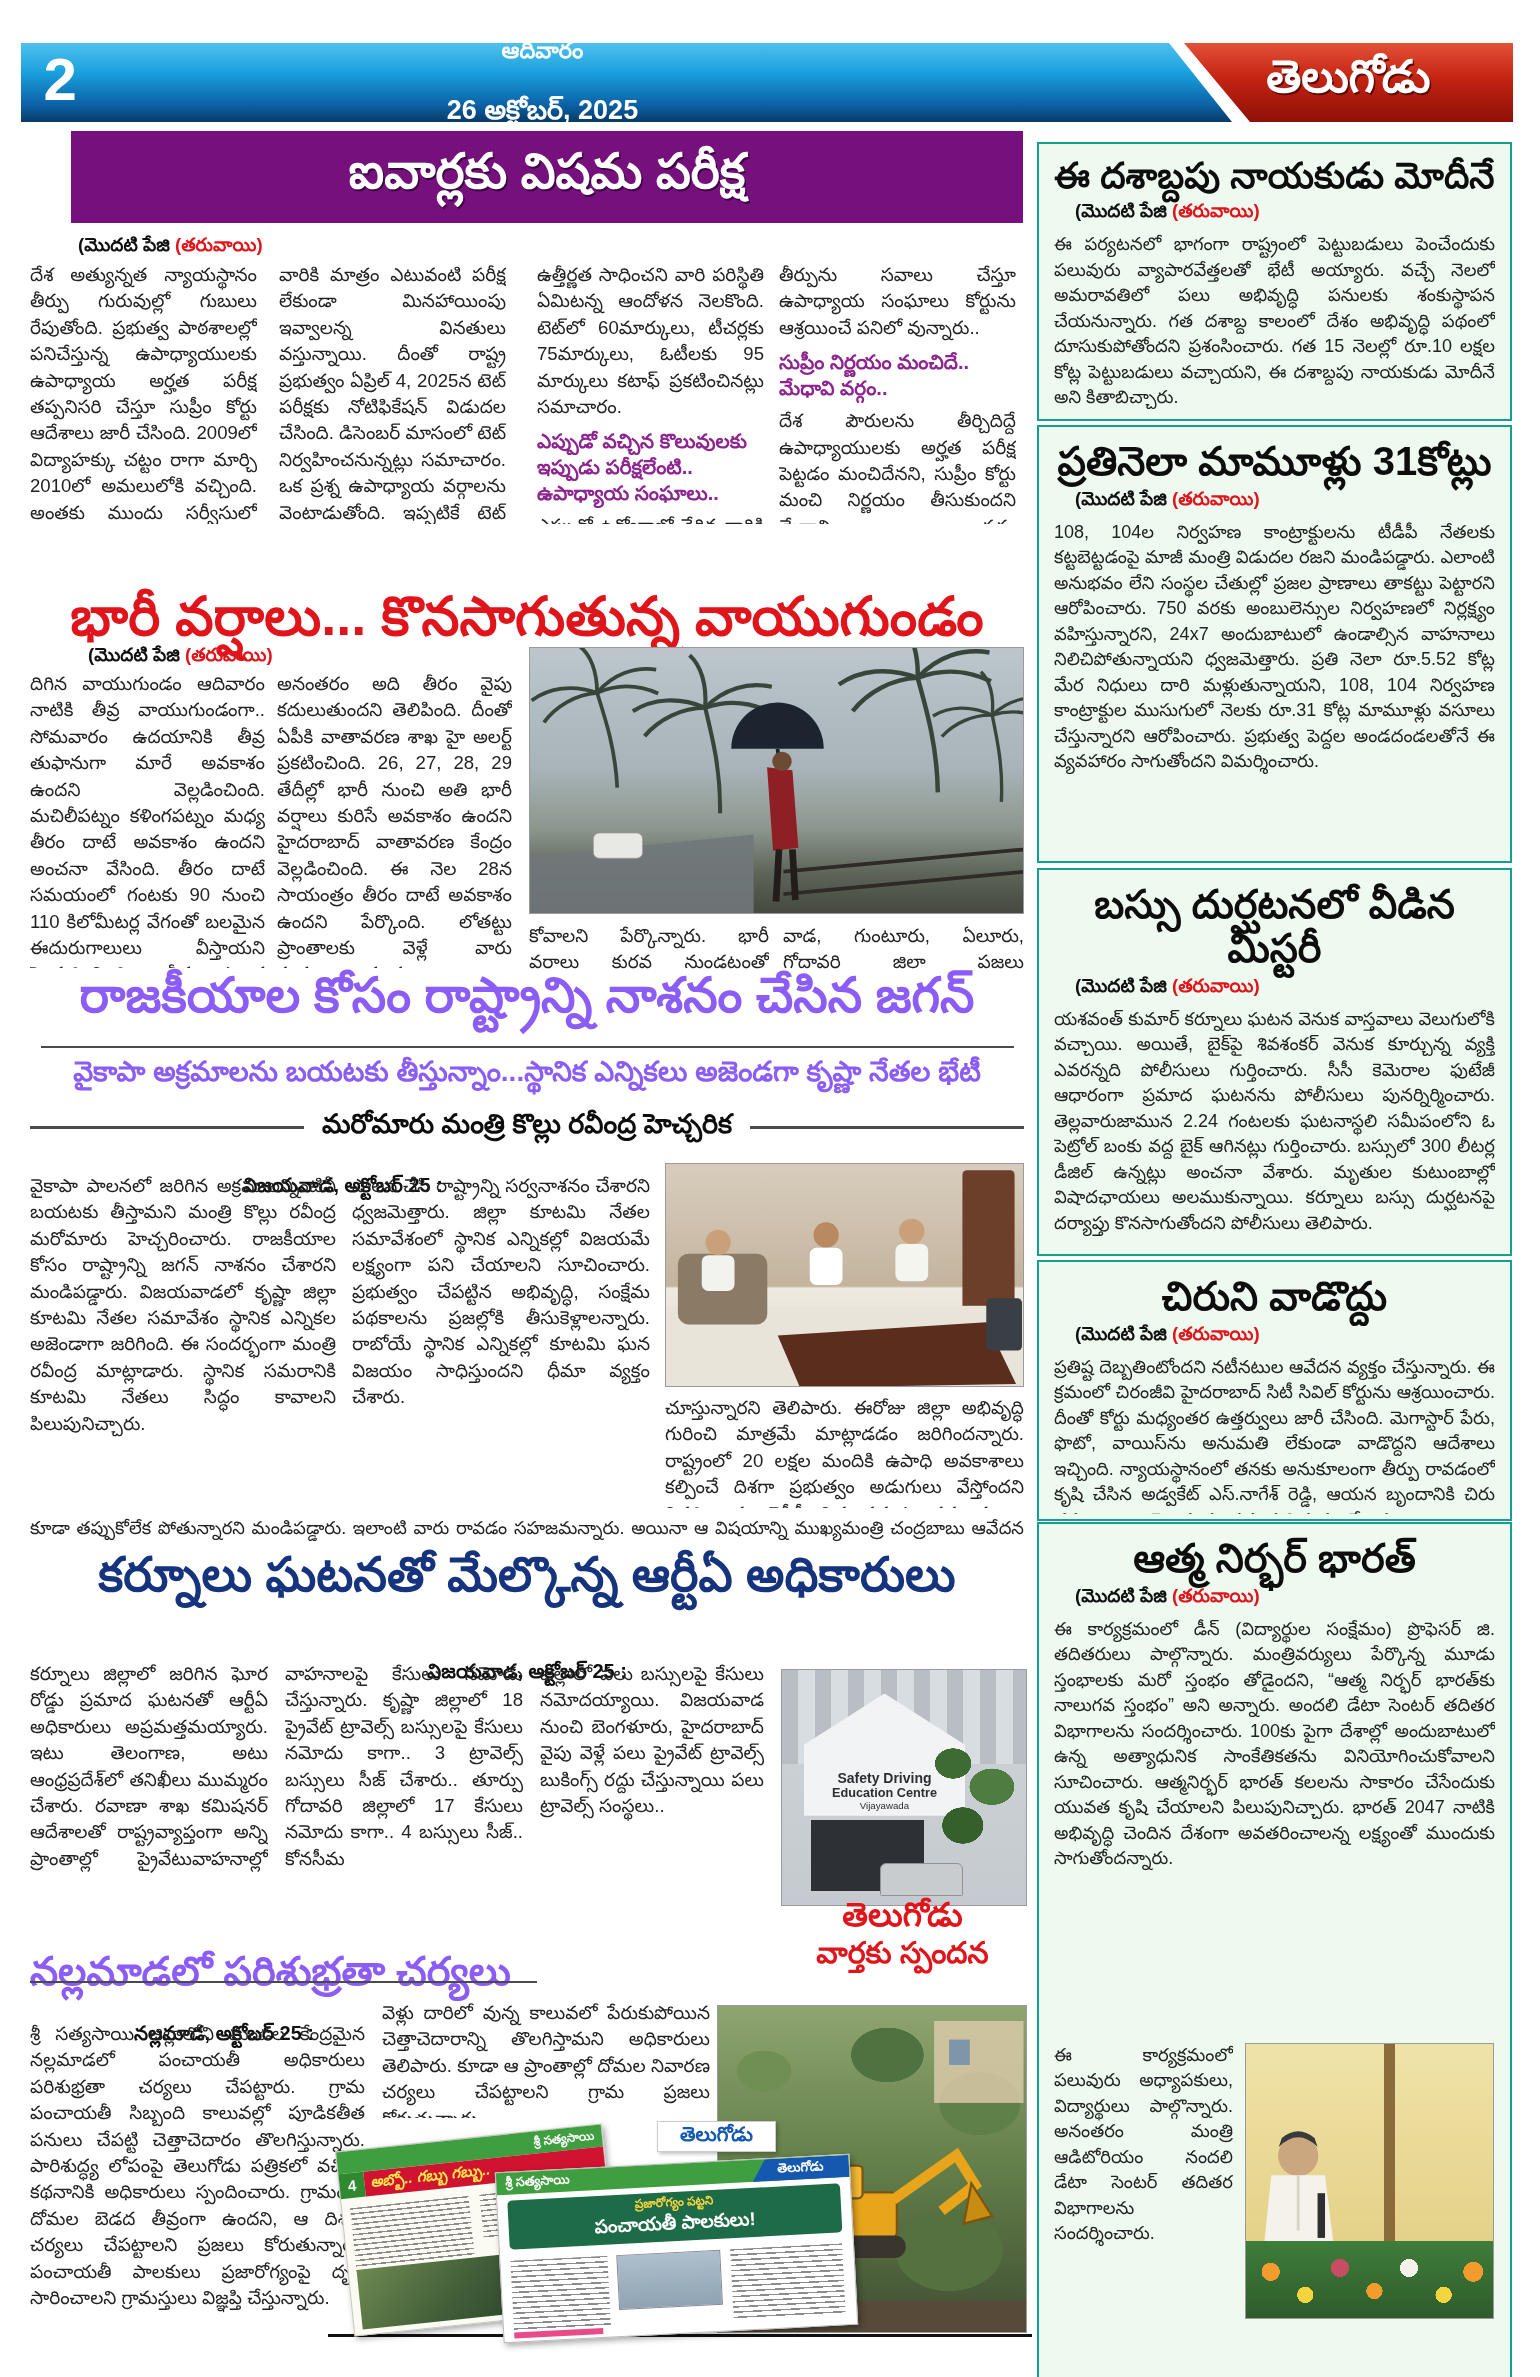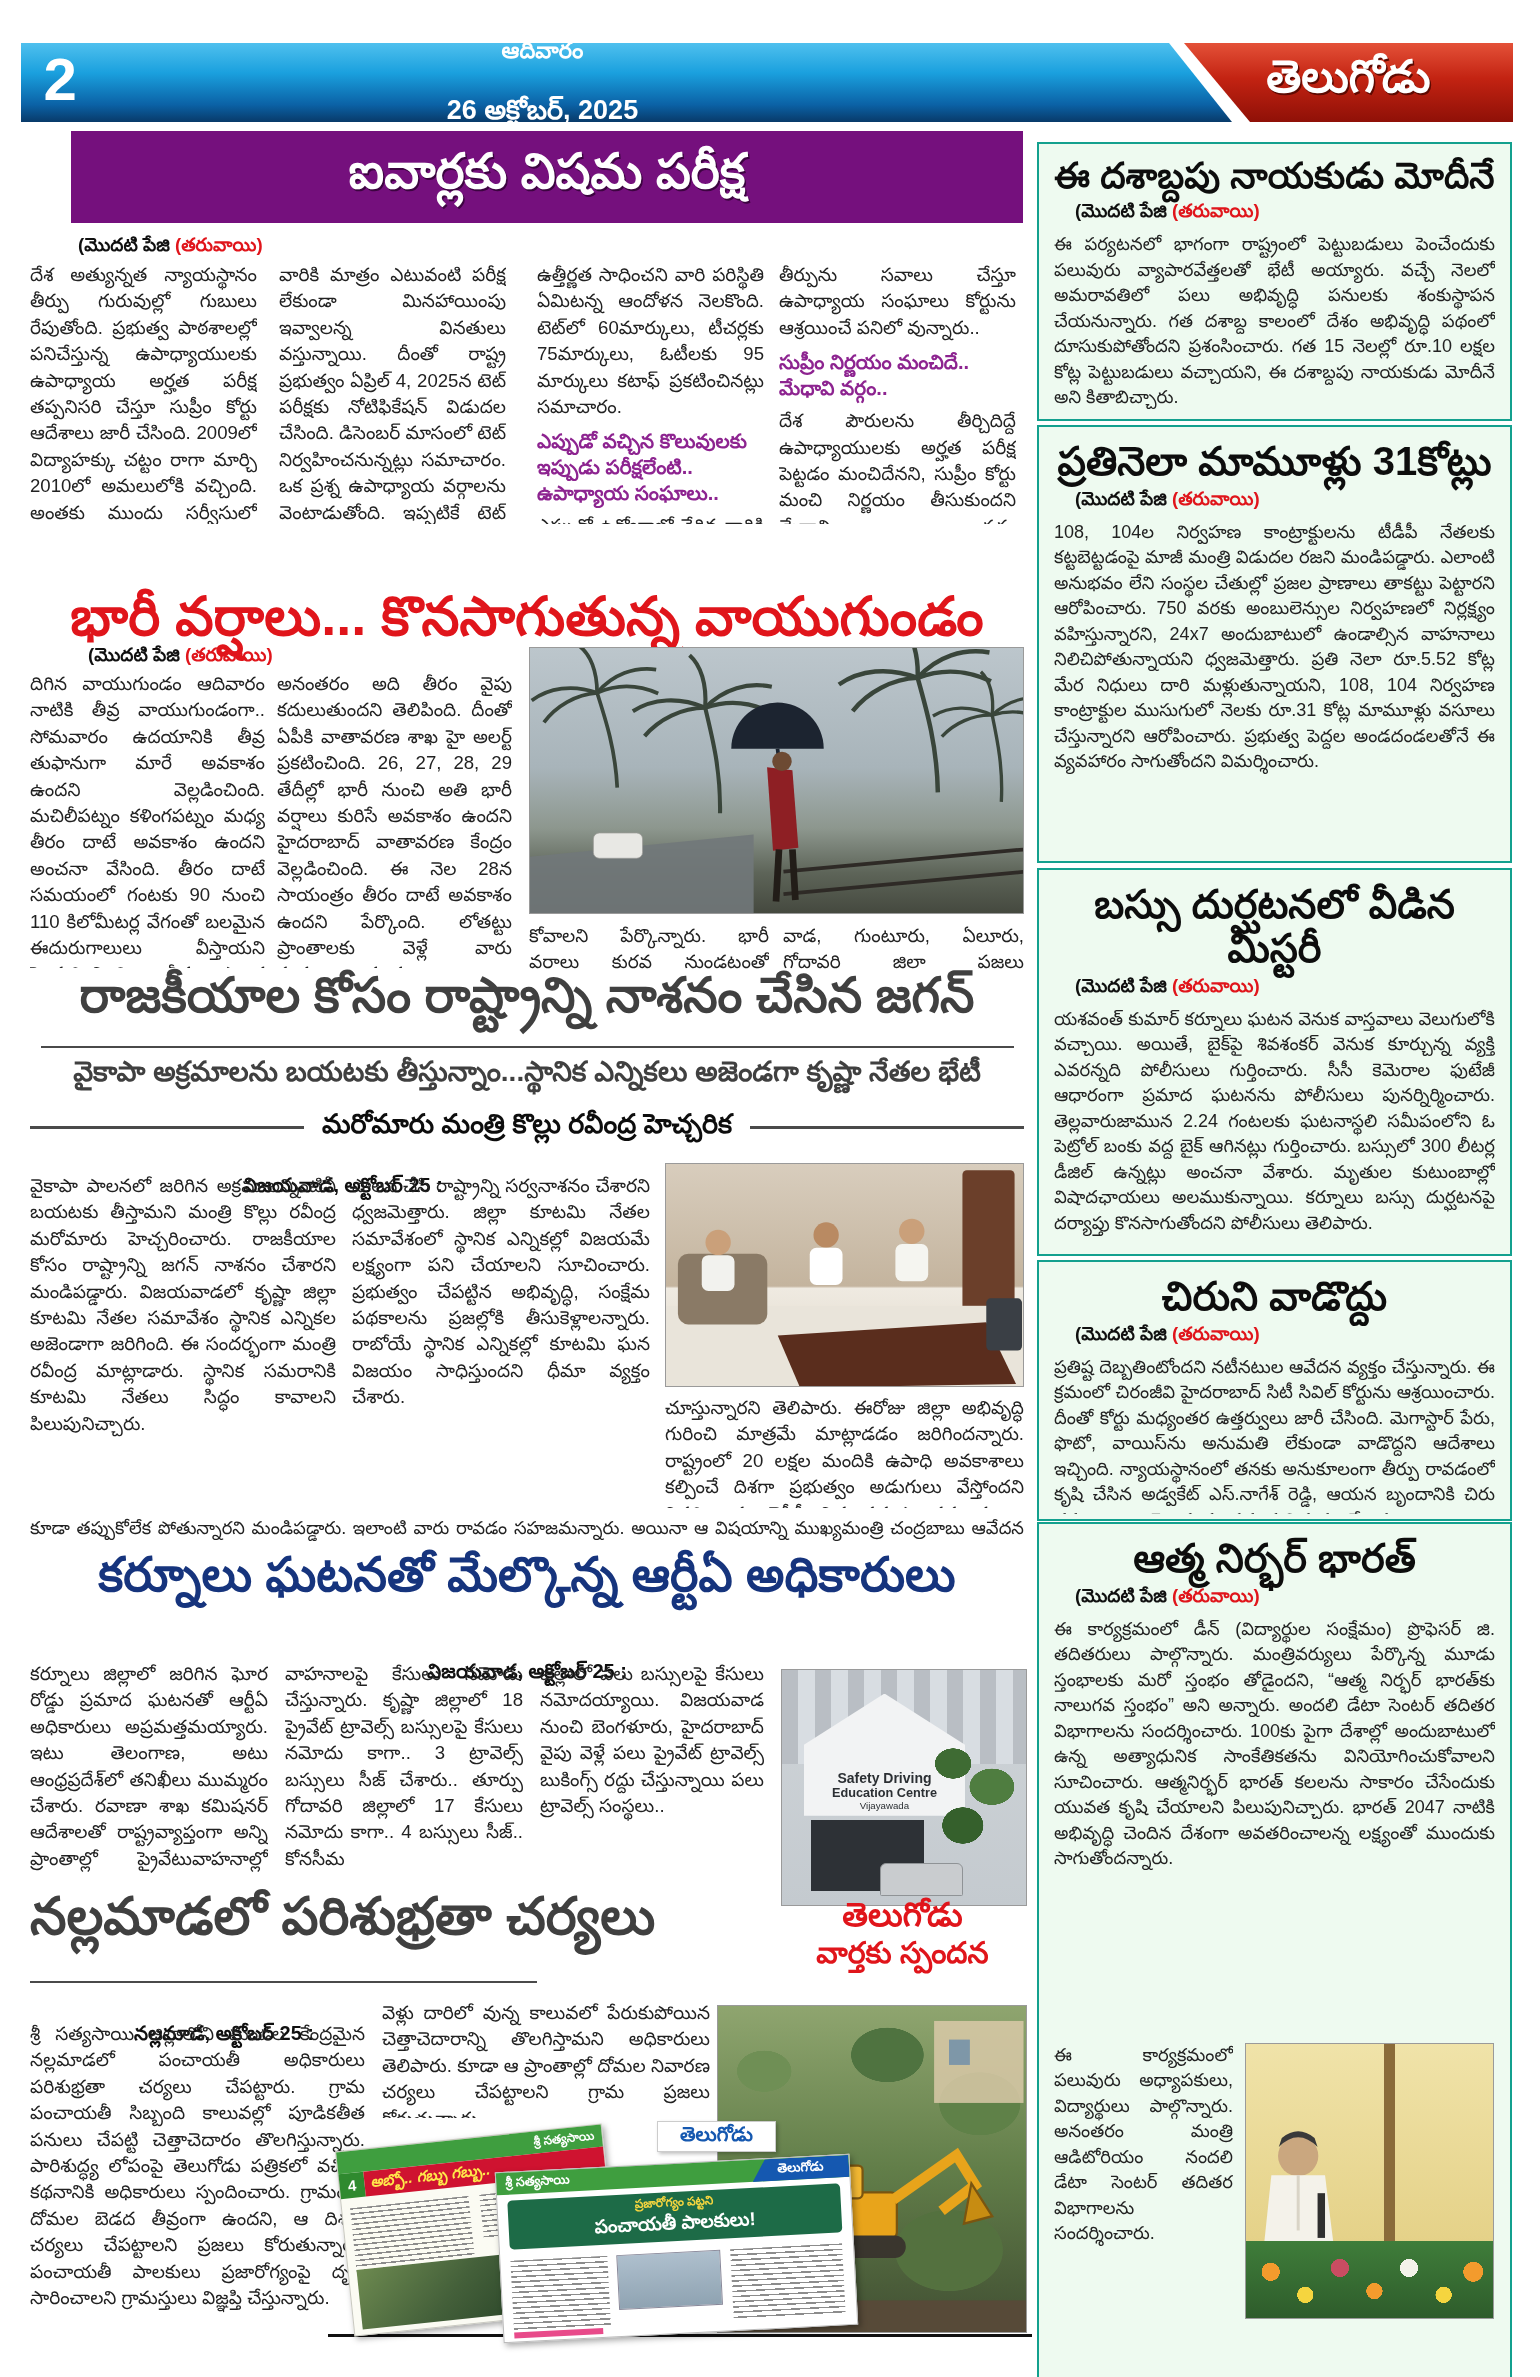--- a/index.html
+++ b/index.html
@@ -17,21 +17,21 @@
   .dateblock .d1{font-size:22.4px;} .dateblock .d2{font-size:27px;}
   .mastheadred{left:1184px;top:43px;width:329px;height:79px;
     background:linear-gradient(180deg,#e45138 0%,#c32312 45%,#8f1007 100%);
     clip-path:polygon(0 0,100% 0,100% 100%,66px 100%);
     display:flex;align-items:center;justify-content:center;}
   .mastheadred span{font-size:45px;font-weight:bold;color:#fff;text-shadow:1.5px 1.5px 0 #5e0a02;}
   
   .purplebanner{left:71px;top:131px;width:952px;height:92px;background:#75107d;
     display:flex;align-items:center;justify-content:center;}
   .purplebanner h1{margin:0;font-size:49px;color:#fff;text-shadow:1.5px 1.5px 0 #3c0440;}
-  .hl-red{color:#e0151b;margin-top:33px;} .hl-blue{color:#16347d;} .hl-black{color:#404040;}
+  .hl-red{color:#e0151b;margin-top:33px;} .hl-blue{color:#16347d;} .hl-black{color:#8b5cf6;}
   .bighead{font-weight:bold;text-align:center;line-height:1.05;}
   .cont{font-size:18.6px;font-weight:bold;color:#101010;white-space:nowrap;}
   .cont .red{color:#e0151b;}
   .dateline{font-weight:bold;font-size:20px;color:#101010;text-align:center;margin-top:32px;}
   .body-txt{font-size:18.6px;line-height:1.42;text-align:justify;overflow:hidden;color:#222;}
   .subhead-purple{color:#8d2490;font-weight:bold;font-size:20px;line-height:1.3;margin:7.5px 0;}
   .rule{background:#4a4a4a;}
   .subrow{display:flex;align-items:center;gap:18px;}
   .subrow .line{flex:1;height:2.2px;background:#4a4a4a;}
   
@@ -179,21 +179,21 @@
       <div style="font-size:9.7px;font-weight:normal;">Vijayawada</div>
     </div>
     <div class="abs" style="left:12%;top:64%;width:46%;height:30%;background:#2d3136;"></div>
     <div class="abs" style="left:58%;top:20%;width:40%;height:66%;background:
         radial-gradient(30px 25px at 30% 30%,#3e6b33 0 60%,transparent 61%),
         radial-gradient(37px 30px at 70% 45%,#4f7d40 0 60%,transparent 61%),
         radial-gradient(34px 30px at 40% 70%,#35602c 0 60%,transparent 61%);"></div>
     <div class="abs" style="left:40%;top:82%;width:34%;height:14%;background:#c9cccf;border-radius:6px 6px 1.5px 1.5px;border:0.7px solid #8f9396;"></div>
   </div>
 
-  <div class="abs bighead hl-black" style="left:30px;top:1889px;width:753px;font-size:52px;text-align:left;">నల్లమాడలో పరిశుభ్రతా చర్యలు</div>
+  <div class="abs bighead hl-black" style="left:30px;top:1950px;width:753px;font-size:40px;text-align:left;">నల్లమాడలో పరిశుభ్రతా చర్యలు</div>
   <div class="abs" style="left:787px;top:1895px;width:231px;text-align:center;font-weight:bold;color:#e0151b;line-height:1.2;">
     <div style="font-size:33px;">తెలుగోడు</div>
     <div style="font-size:30px;">వార్తకు స్పందన</div>
   </div>
   <div class="abs rule" style="left:30px;top:1981px;width:507px;height:2.2px;"></div>
   <div class="abs dateline" style="left:30px;top:1990px;width:388px;">నల్లమాడ, అక్టోబర్ 25 :</div>
   <div class="abs body-txt" style="left:30px;top:2021px;width:335px;height:347px;">శ్రీ సత్యసాయి జిల్లాలోని మండల కేంద్రమైన నల్లమాడలో పంచాయతీ అధికారులు పరిశుభ్రతా చర్యలు చేపట్టారు. గ్రామ పంచాయతీ సిబ్బంది కాలువల్లో పూడికతీత పనులు చేపట్టి చెత్తాచెదారం తొలగిస్తున్నారు. పారిశుద్ధ్య లోపంపై తెలుగోడు పత్రికలో వచ్చిన కథనానికి అధికారులు స్పందించారు. గ్రామంలో దోమల బెడద తీవ్రంగా ఉందని, ఆ దిశగా చర్యలు చేపట్టాలని ప్రజలు కోరుతున్నారు. పంచాయతీ పాలకులు ప్రజారోగ్యంపై దృష్టి సారించాలని గ్రామస్తులు విజ్ఞప్తి చేస్తున్నారు.</div>
   <div class="abs body-txt" style="left:382px;top:2000px;width:328px;height:118px;">వెళ్లు దారిలో వున్న కాలువలో పేరుకుపోయిన చెత్తాచెదారాన్ని తొలగిస్తామని అధికారులు తెలిపారు. కూడా ఆ ప్రాంతాల్లో దోమల నివారణ చర్యలు చేపట్టాలని గ్రామ ప్రజలు కోరుతున్నారు.</div>
 
   <div class="abs photo ph-exc" style="left:717px;top:2005px;width:310px;height:328px;">

